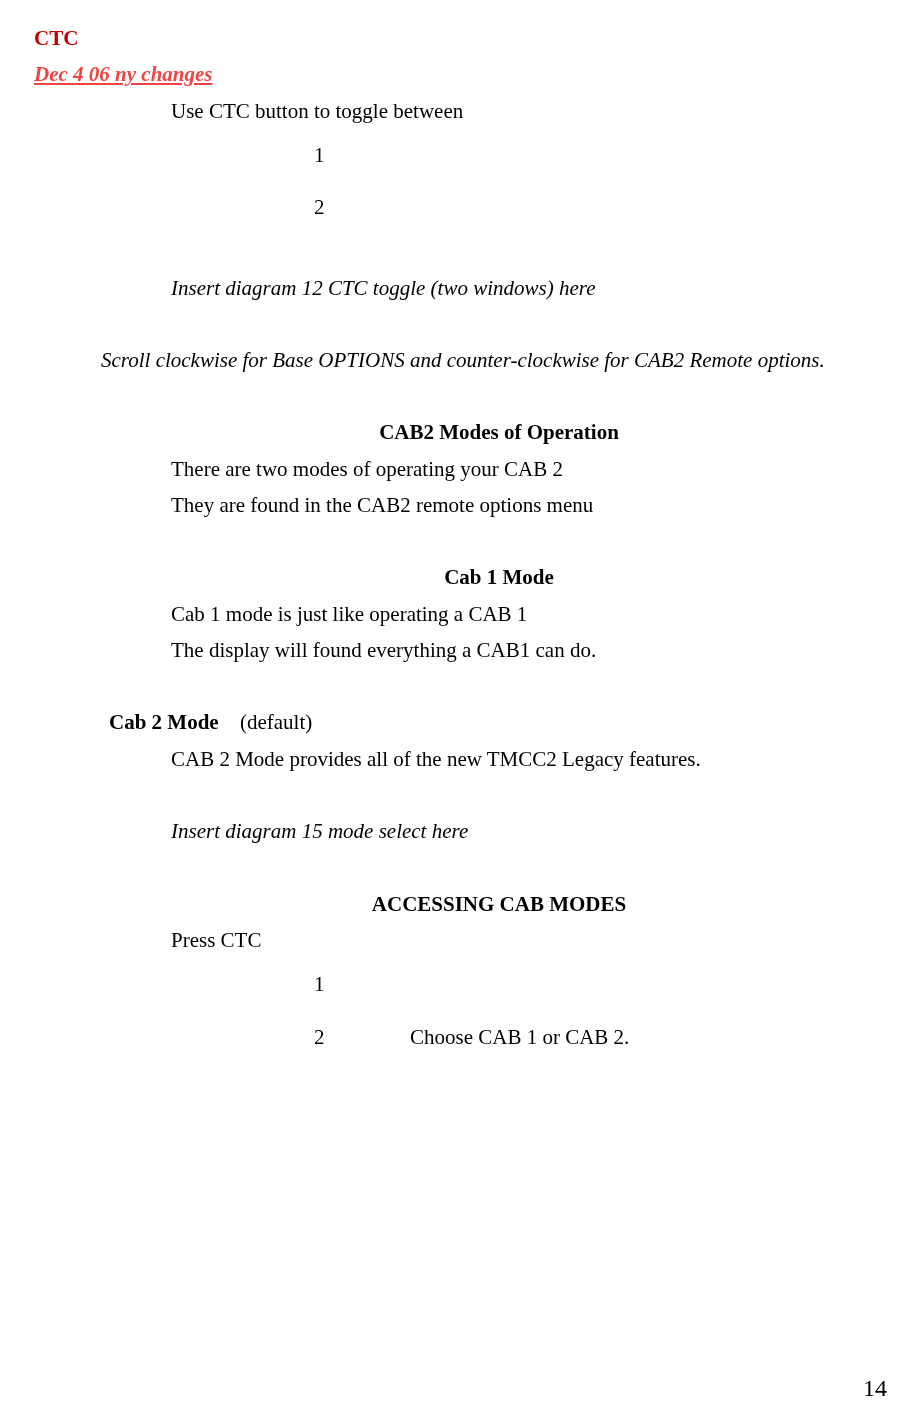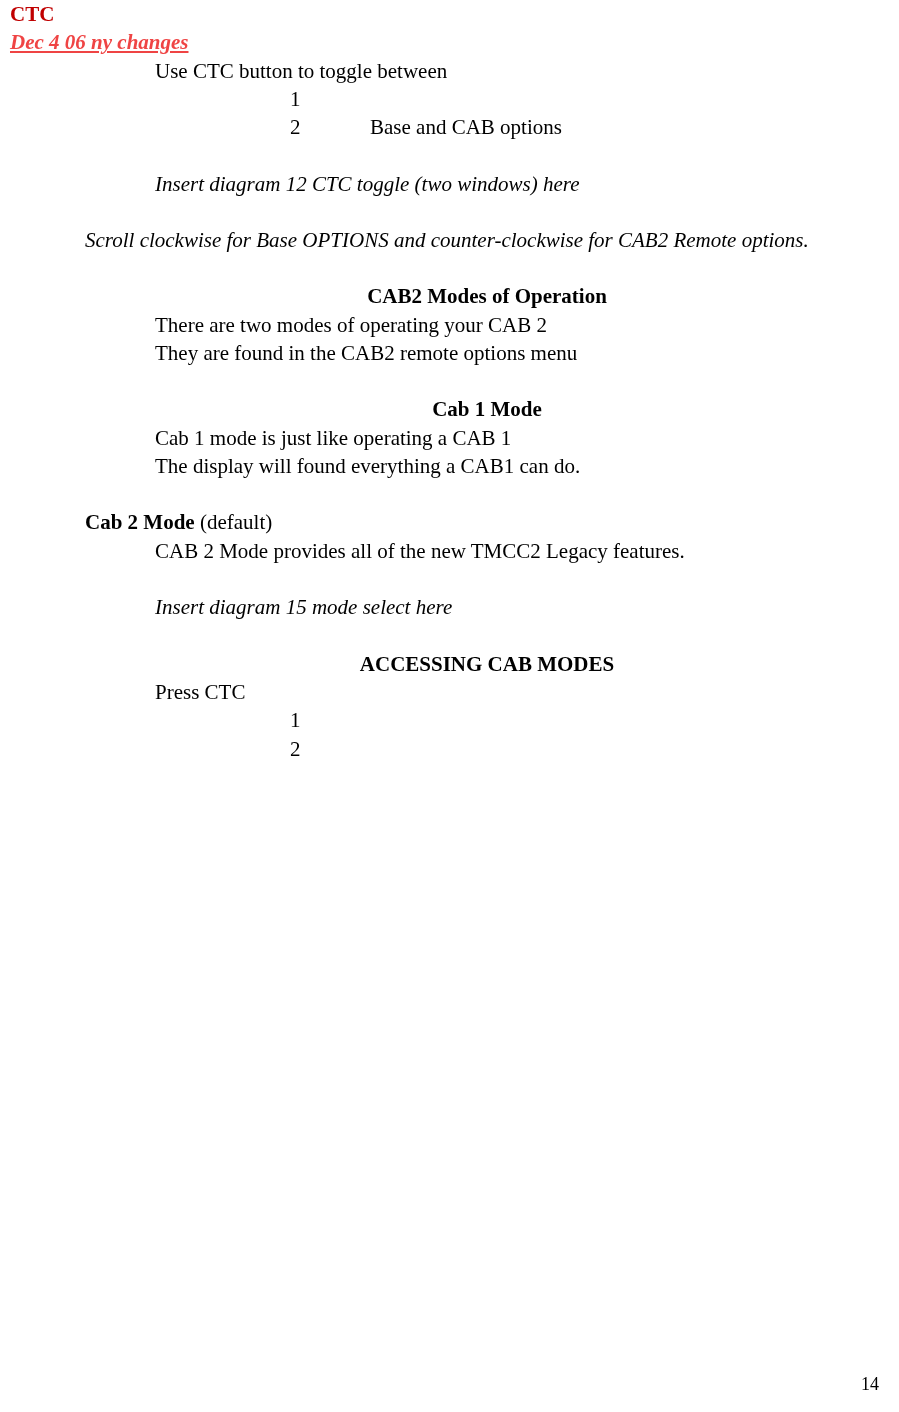--- a/index.html
+++ b/index.html
@@ -1,16 +1,16 @@
 <!DOCTYPE html>
 <html><head>
   <meta charset="utf-8">
   <style>
     * {
-      margin: 0;
+      margin: 8px;
       padding: 0;
       box-sizing: border-box;
     }
     body {
       font-family: "Times New Roman", Times, serif;
       font-size: 21px;
       line-height: 1.35;
       color: #000;
       background: #fff;
       width: 899px;
@@ -59,36 +59,35 @@
       font-weight: bold;
       text-align: center;
     }
     .spacer {
       height: 28px;
     }
     .page-number {
       position: absolute;
       bottom: 16px;
       right: 20px;
-      font-size: 18px;
+      font-size: 24px;
     }
   </style>
 </head>
 <body>
 
 <div class="title-red">CTC</div>
 <div class="subtitle-red">Dec 4 06 ny changes</div>
 
 <div class="indent-1">Use CTC button to toggle between</div>
 <div class="indent-2 num-item">
   <span class="num">1</span>
 </div>
 <div class="indent-2 num-item">
   <span class="num">2</span>
-  <span class="txt">Base and CAB options</span>
 </div>
 
 <div class="spacer"></div>
 <div class="indent-1 italic-bold">Insert diagram 12 CTC toggle (two windows) here</div>
 
 <div class="spacer"></div>
 <div class="indent-1b italic">Scroll clockwise for Base OPTIONS and counter-clockwise for CAB2 Remote options.</div>
 
 <div class="spacer"></div>
 <div class="indent-1b bold">CAB2 Modes of Operation</div>
@@ -110,15 +109,16 @@
 <div class="indent-1 italic-bold">Insert diagram 15 mode select here</div>
 
 <div class="spacer"></div>
 <div class="indent-1b bold">ACCESSING CAB MODES</div>
 <div class="indent-1">Press CTC</div>
 <div class="indent-2 num-item">
   <span class="num">1</span>
 </div>
 <div class="indent-2 num-item">
   <span class="num">2</span>
+  <span class="txt">Choose CAB 1 or CAB 2.</span>
 </div>
 
 <div class="page-number">14</div>
 
 </body></html>

